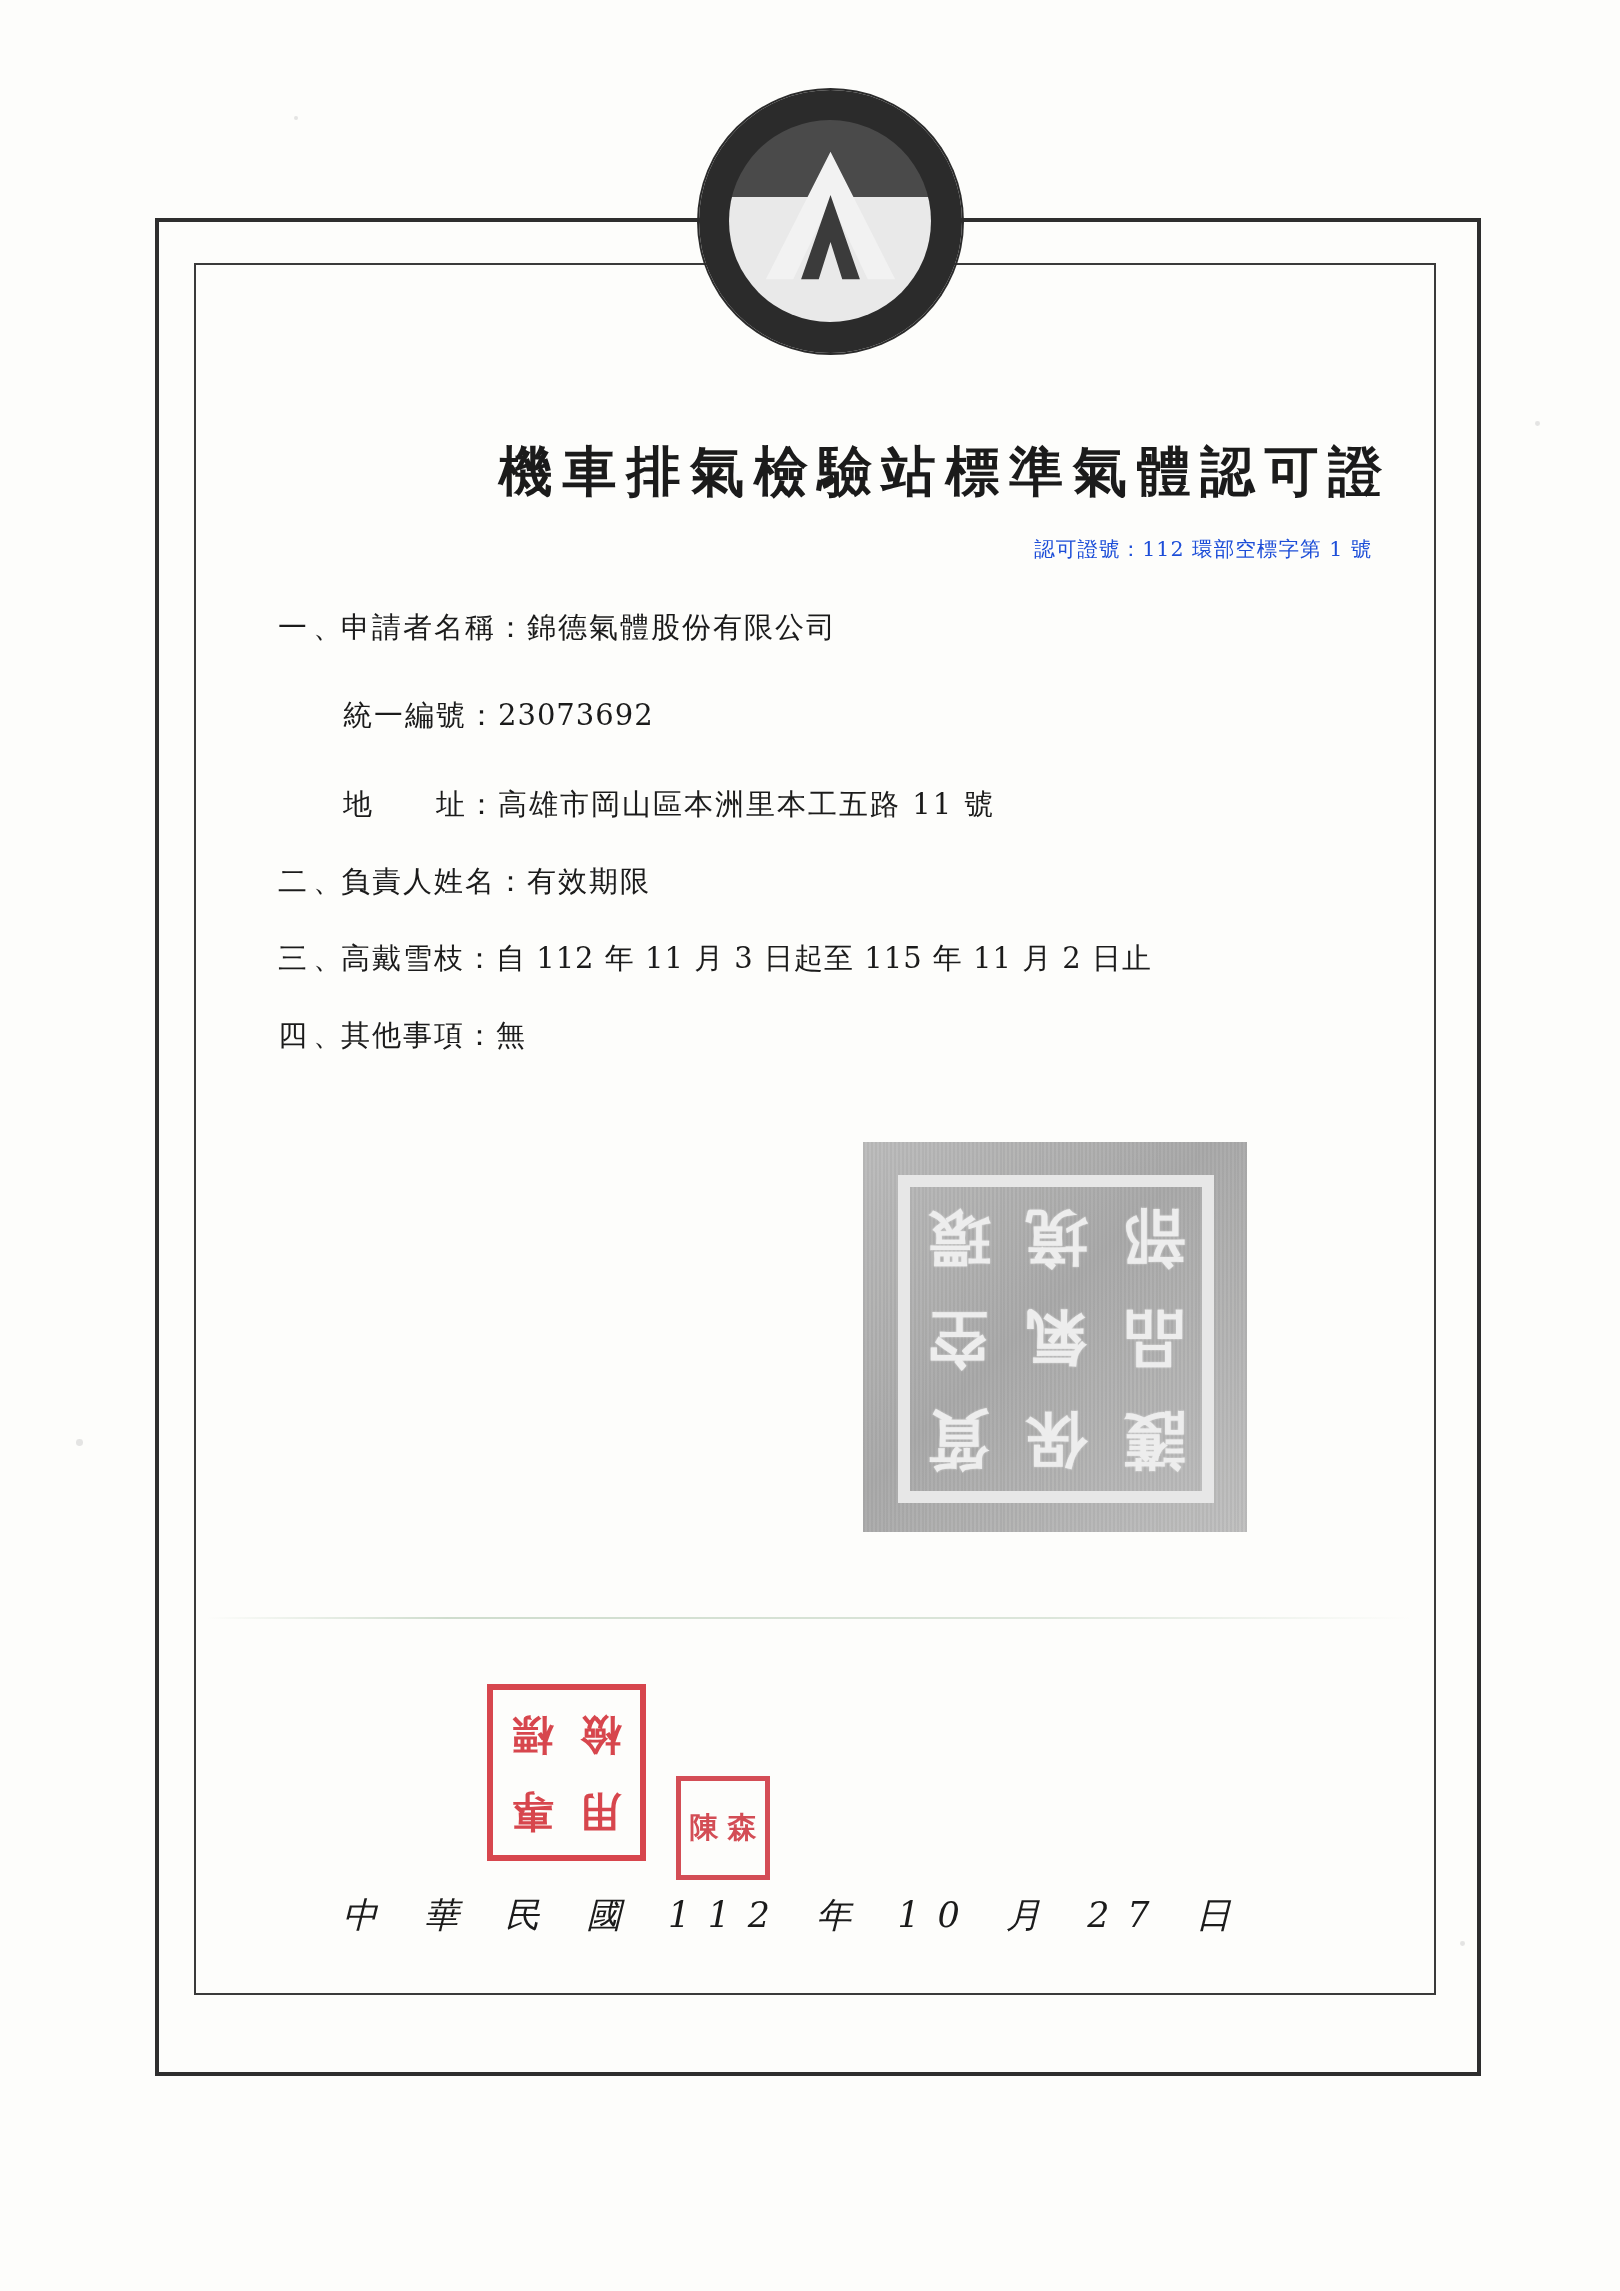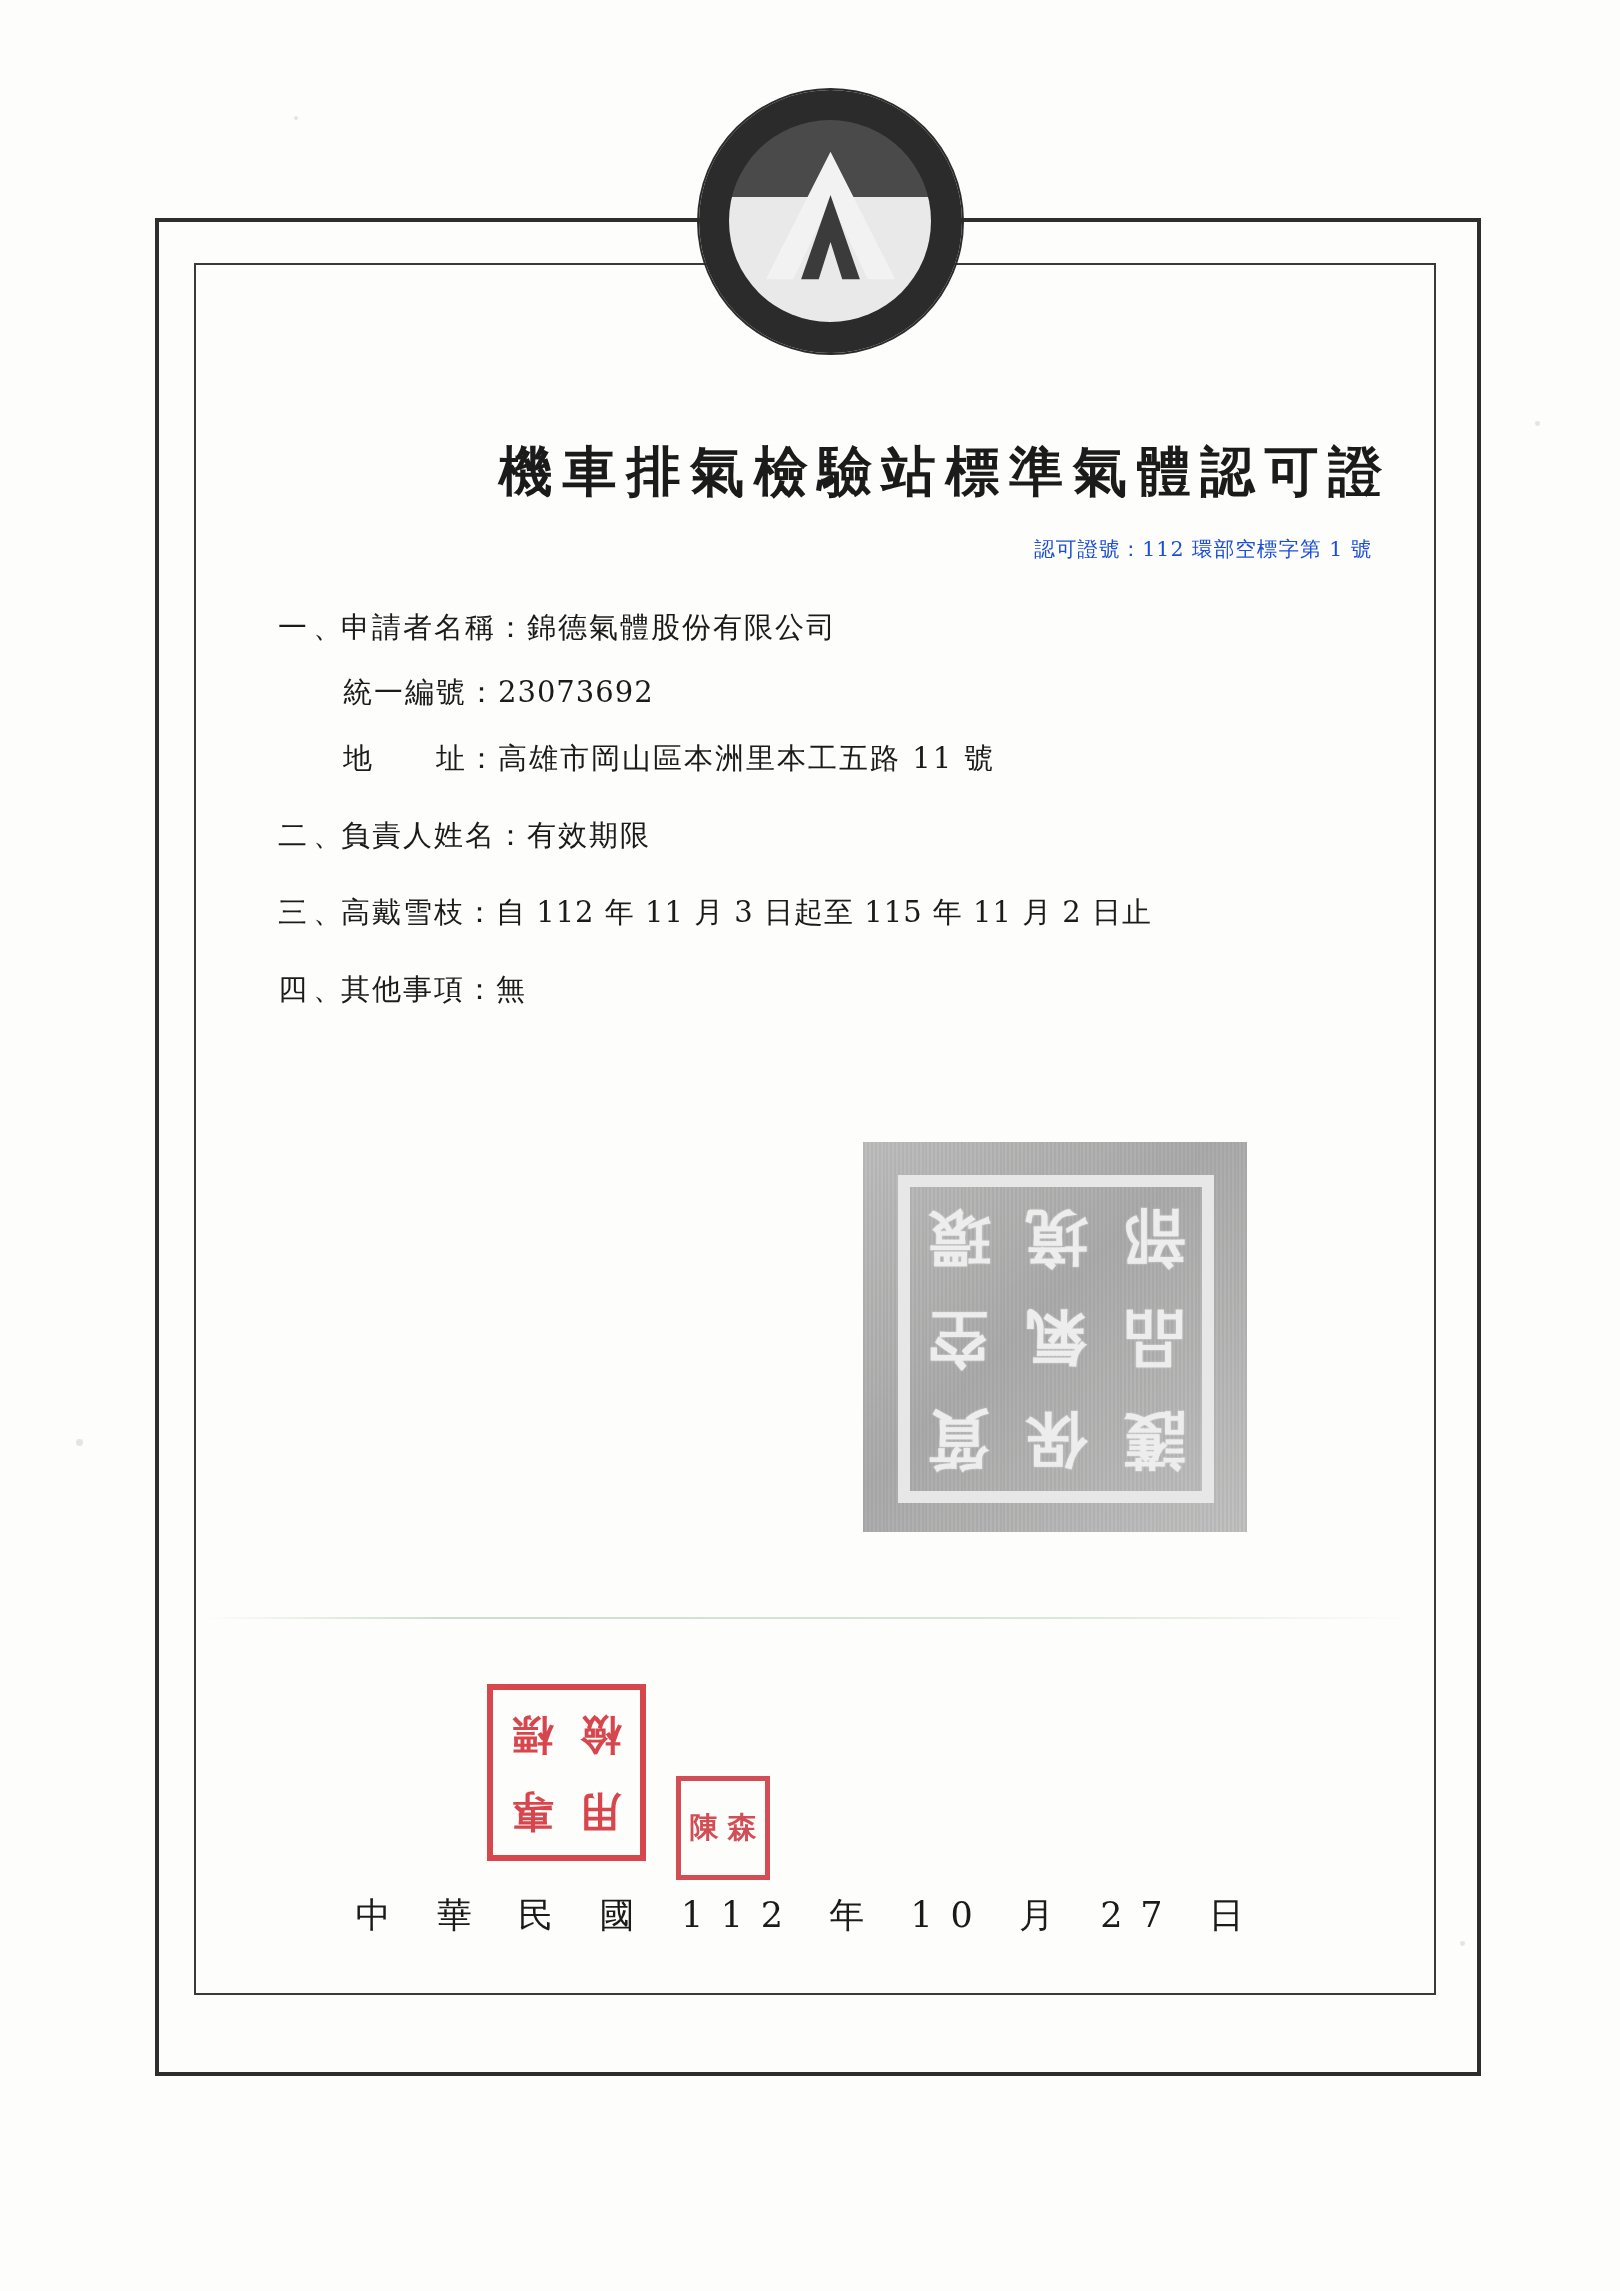--- a/index.html
+++ b/index.html
@@ -134,21 +134,21 @@
   }
   .item-num {
     width: 106px;
     flex: 0 0 106px;
     padding-left: 43px;
     box-sizing: border-box;
     letter-spacing: 5.9px;
   }
   .item-body { flex: 1 1 auto; }
   .sub-line {
-    margin-top: 18px;
+    margin-top: 41px;
     padding-left: 2px;
   }
   .num-latin { letter-spacing: 1px; }
 
   
   .big-seal {
     position: absolute;
     left: 863px;
     top: 1142px;
     width: 384px;
@@ -233,27 +233,28 @@
     align-items: center;
     justify-content: center;
     font-size: 29px;
     font-weight: 700;
     font-family: "DejaVu Serif", "Liberation Serif", serif;
   }
 
   
   .date-line {
     position: absolute;
-    left: 230px;
+    left: 217px;
     top: 1892px;
     width: 1157px;
     text-align: center;
     font-size: 35px;
     letter-spacing: 17.6px;
     color: #1b1b1b;
+    font-style: italic;
   }
 
   
   .streak {
     position: absolute;
     left: 206px;
     top: 1617px;
     width: 1206px;
     height: 2px;
     background: linear-gradient(90deg, rgba(150,170,150,0) 0%, rgba(120,160,120,.35) 20%, rgba(120,160,120,.25) 70%, rgba(150,170,150,0) 100%);

